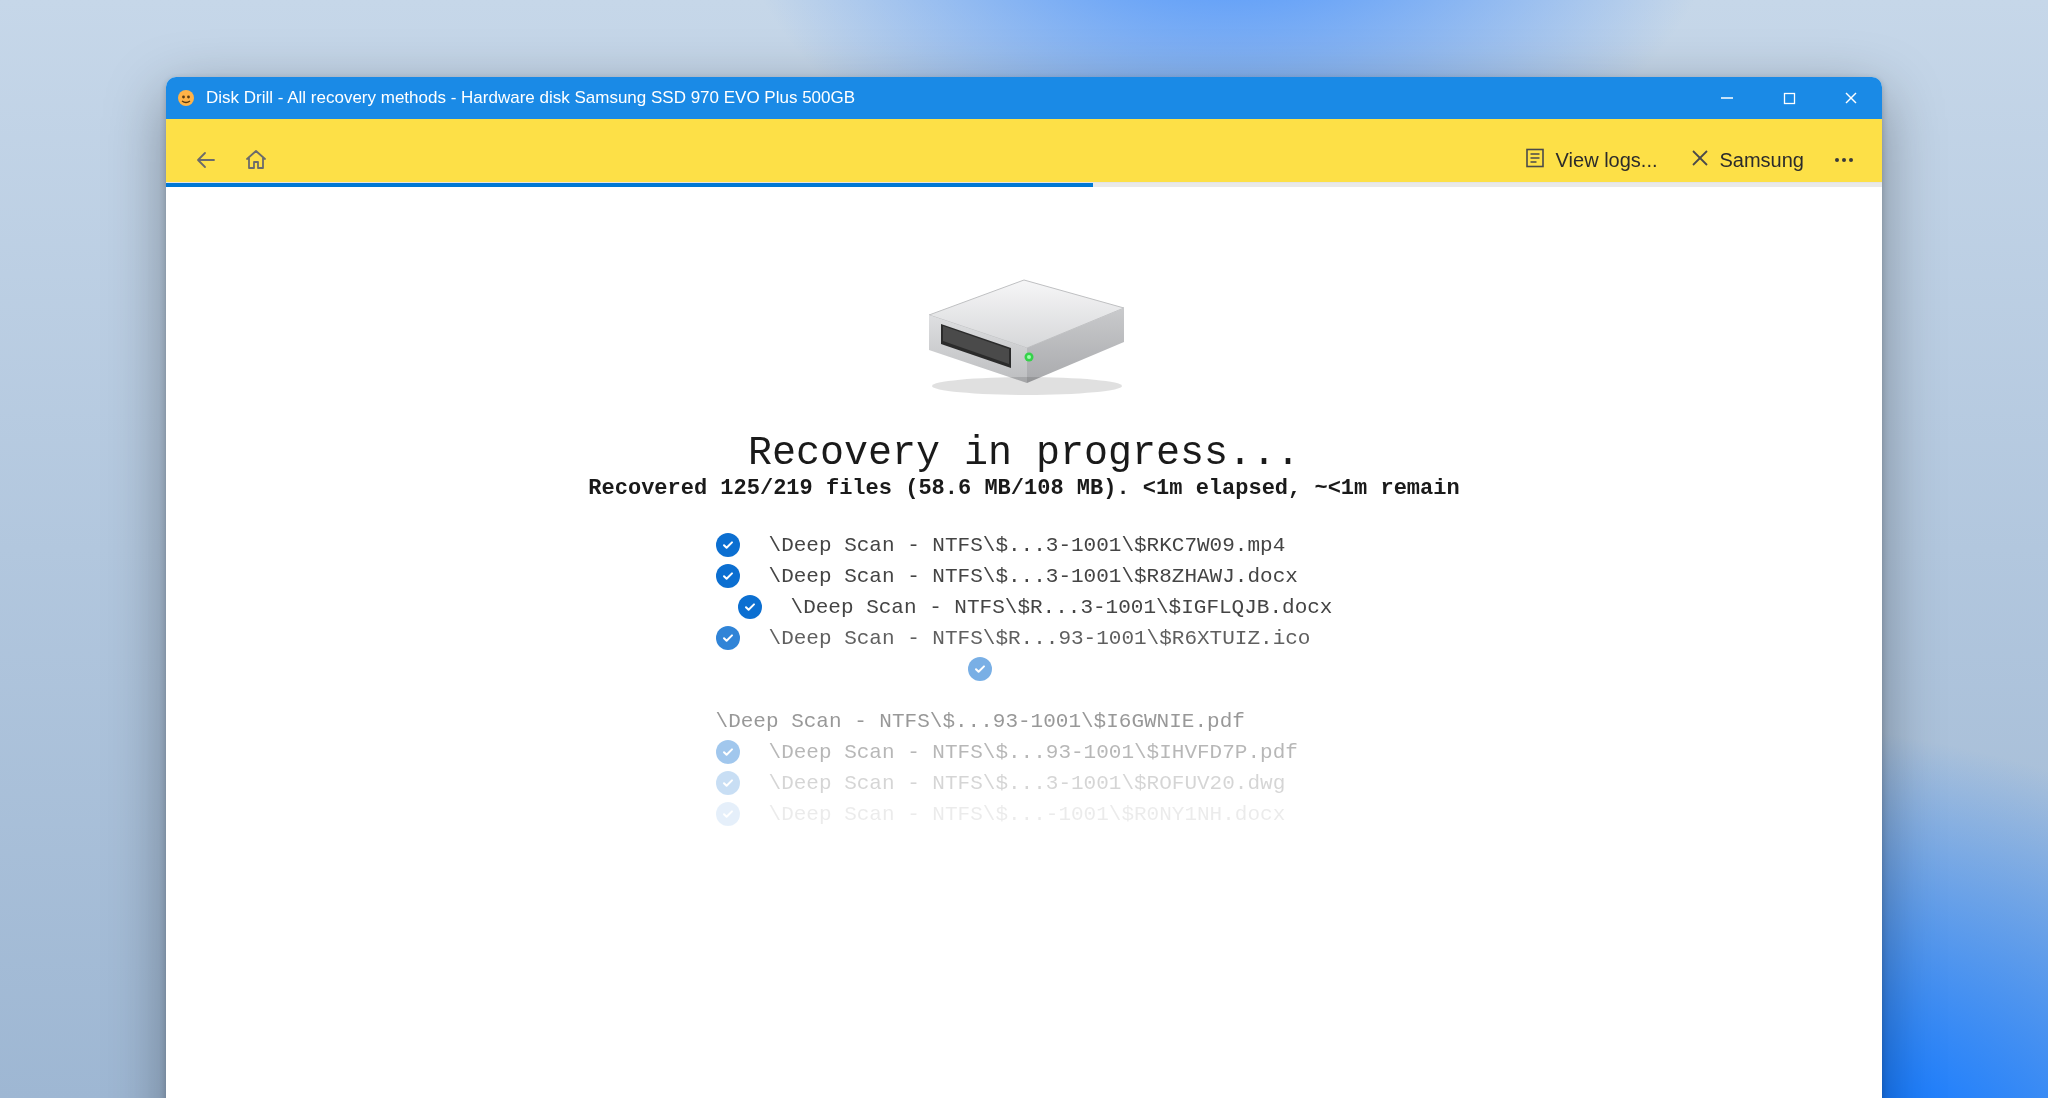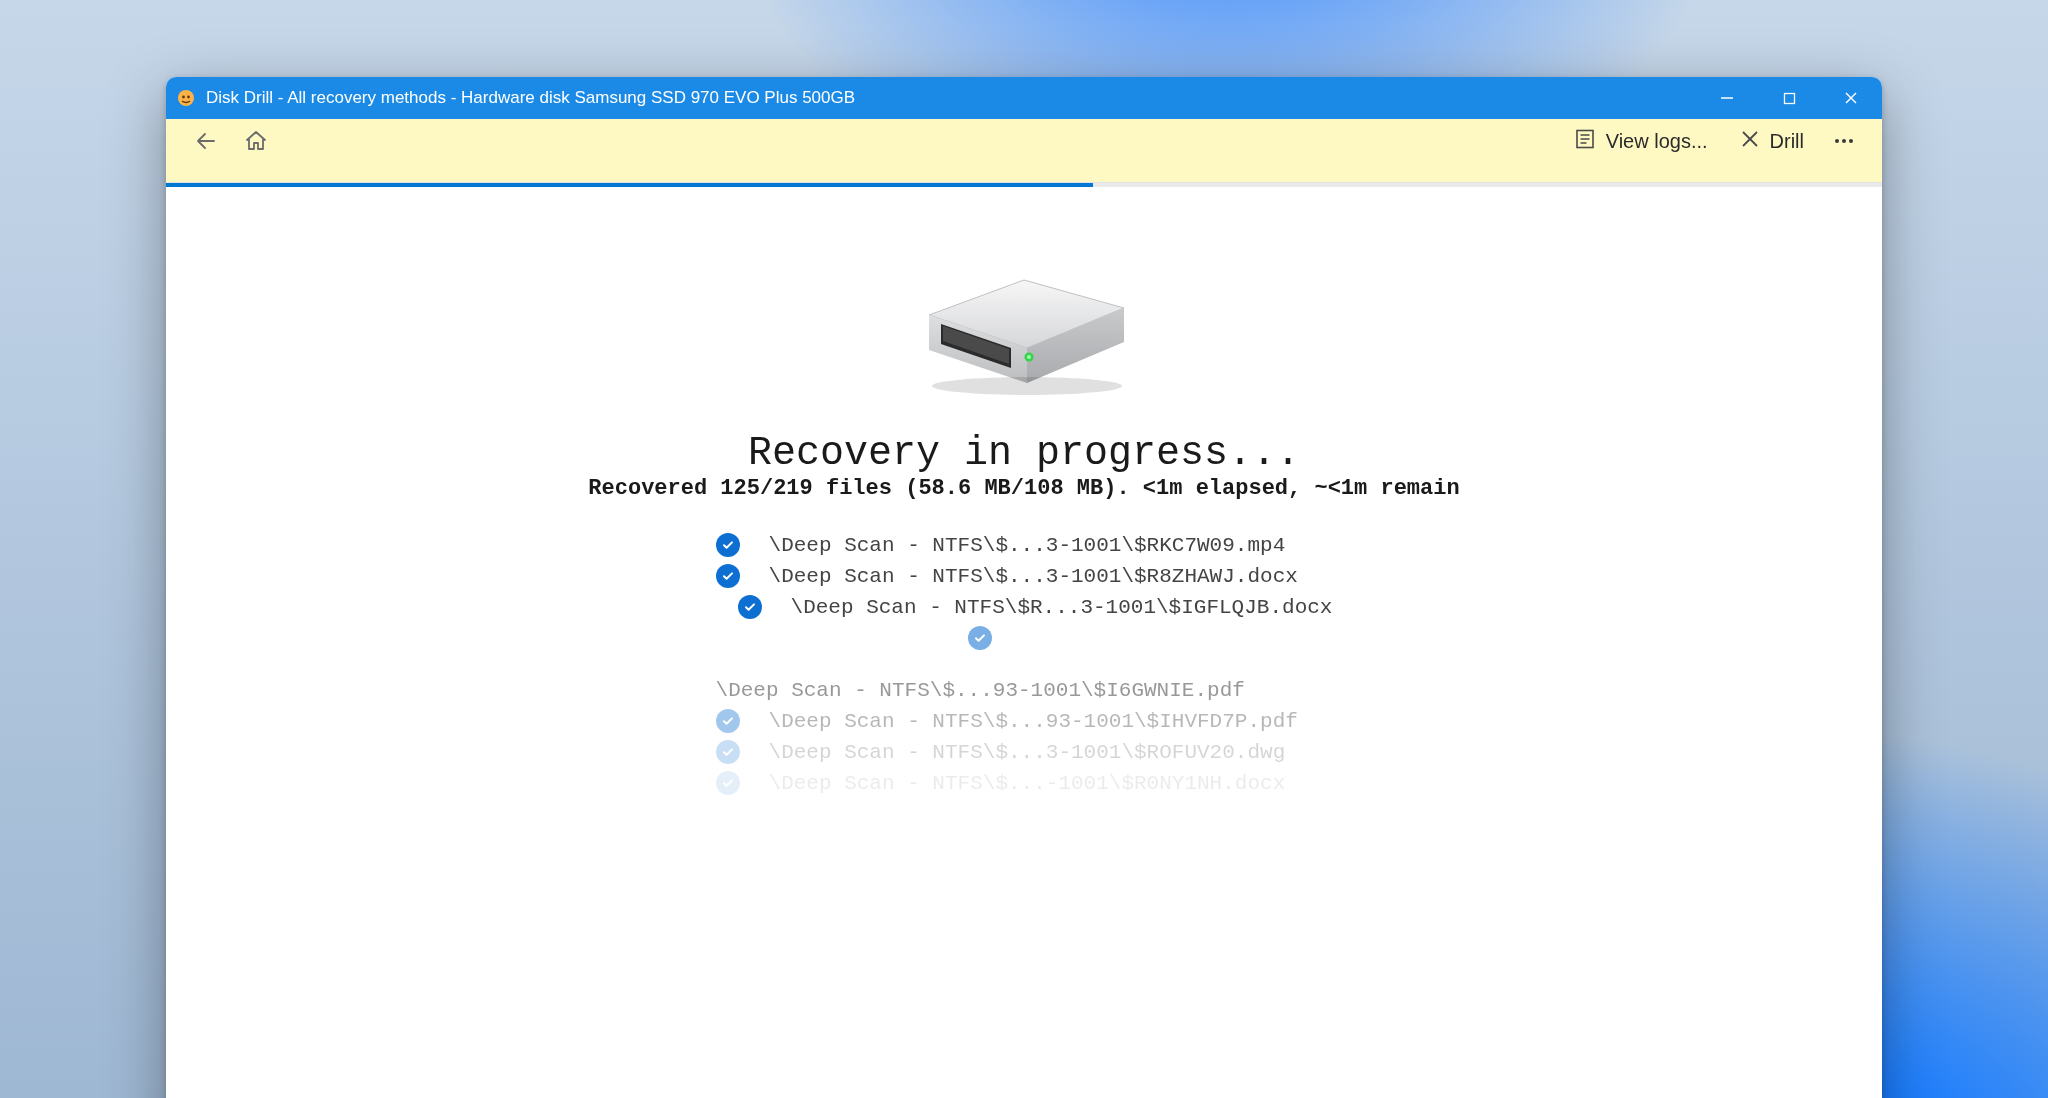--- a/index.html
+++ b/index.html
@@ -48,24 +48,24 @@
 .win-btn {
   width: 62px;
   display: flex;
   align-items: center;
   justify-content: center;
   color: #ffffff;
   cursor: pointer;
 }
 .toolbar {
   height: 64px;
-  background: #fef9c3;
+  background: #fde047;
   border-bottom: 1px solid #e4e4e4;
   display: flex;
-  align-items: flex-start;
+  align-items: flex-end;
   padding: 0 10px;
 }
 .tb-left { display: flex; align-items: center; gap: 6px; padding-left: 8px;}
 .tb-icon-btn {
   width: 44px; height: 44px;
   display:flex; align-items:center; justify-content:center;
   color:#6b6b6b; cursor:pointer; border-radius:4px;
 }
 .tb-spacer { flex:1; }
 .tb-right { display:flex; align-items:center; gap:4px; padding-right:6px;}
@@ -173,21 +173,21 @@
         </span>
         <span>View logs...</span>
       </div>
       <div class="tb-item">
         <span class="ic">
           <svg width="20" height="20" viewBox="0 0 20 20">
               <line x1="3" y1="3" x2="17" y2="17" stroke="#4a4a4a" stroke-width="1.8"></line>
               <line x1="17" y1="3" x2="3" y2="17" stroke="#4a4a4a" stroke-width="1.8"></line>
             </svg>
         </span>
-        <span>Drill</span>
+        <span>Samsung</span>
       </div>
       <div class="tb-more">
         <svg width="24" height="24" viewBox="0 0 24 24">
             <circle cx="5" cy="12" r="2" fill="#3a3a3a"></circle>
             <circle cx="12" cy="12" r="2" fill="#3a3a3a"></circle>
             <circle cx="19" cy="12" r="2" fill="#3a3a3a"></circle>
           </svg>
       </div>
     </div>
   </div>
@@ -244,20 +244,28 @@
           <span class="file-path">\Deep Scan - NTFS\$...3-1001\$R8ZHAWJ.docx</span>
         </div>
         <div class="file-row" style="opacity: 1; padding-left: 22px;">
           <span class="check-badge">
             <svg width="14" height="14" viewBox="0 0 14 14">
               <path d="M3 7.2l2.6 2.6L11 4.4" fill="none" stroke="#fff" stroke-width="2" stroke-linecap="round" stroke-linejoin="round"></path>
             </svg>
           </span>
           <span class="file-path">\Deep Scan - NTFS\$R...3-1001\$IGFLQJB.docx</span>
         </div>
+        <div class="file-row" style="opacity: 0.85;">
+          <span class="check-badge">
+            <svg width="14" height="14" viewBox="0 0 14 14">
+              <path d="M3 7.2l2.6 2.6L11 4.4" fill="none" stroke="#fff" stroke-width="2" stroke-linecap="round" stroke-linejoin="round"></path>
+            </svg>
+          </span>
+          <span class="file-path">\Deep Scan - NTFS\$R...93-1001\$R6XTUIZ.ico</span>
+        </div>
         <div class="file-row" style="opacity: 0.55; flex-direction: column;">
           <span class="check-badge">
             <svg width="14" height="14" viewBox="0 0 14 14">
               <path d="M3 7.2l2.6 2.6L11 4.4" fill="none" stroke="#fff" stroke-width="2" stroke-linecap="round" stroke-linejoin="round"></path>
             </svg>
           </span>
           <span class="file-path">\Deep Scan - NTFS\$...93-1001\$I6GWNIE.pdf</span>
         </div>
         <div class="file-row" style="opacity: 0.38;">
           <span class="check-badge">

